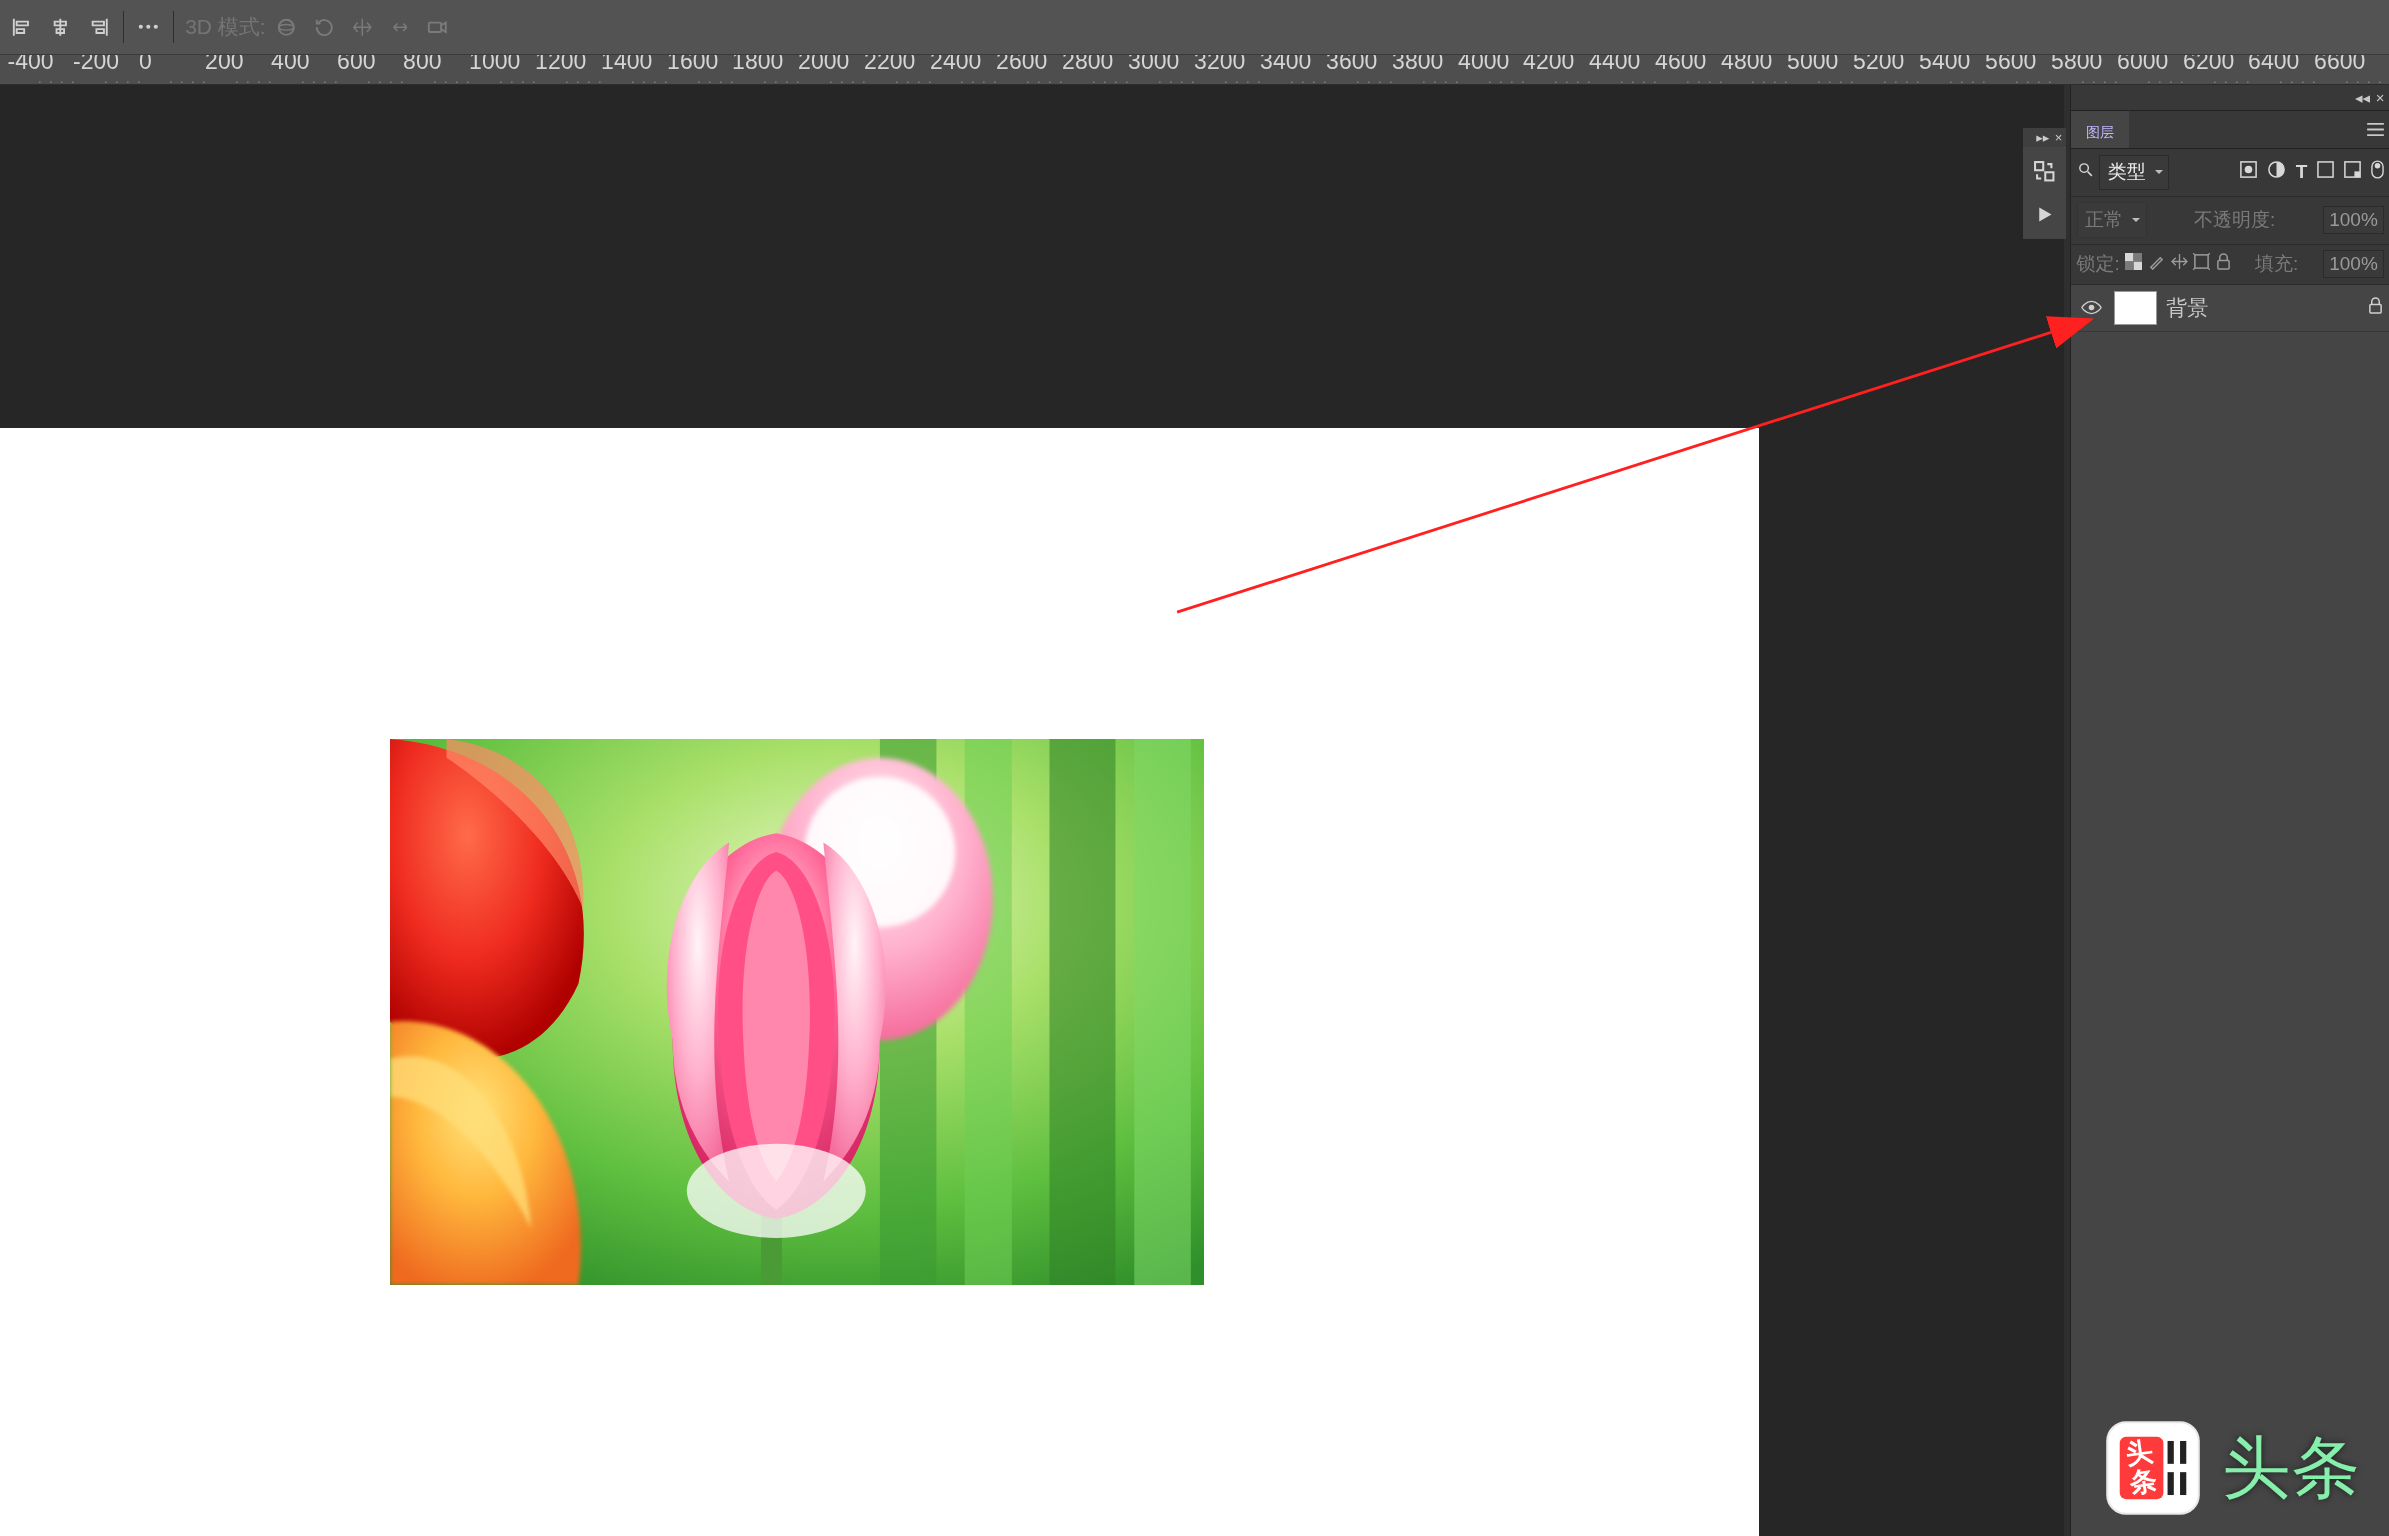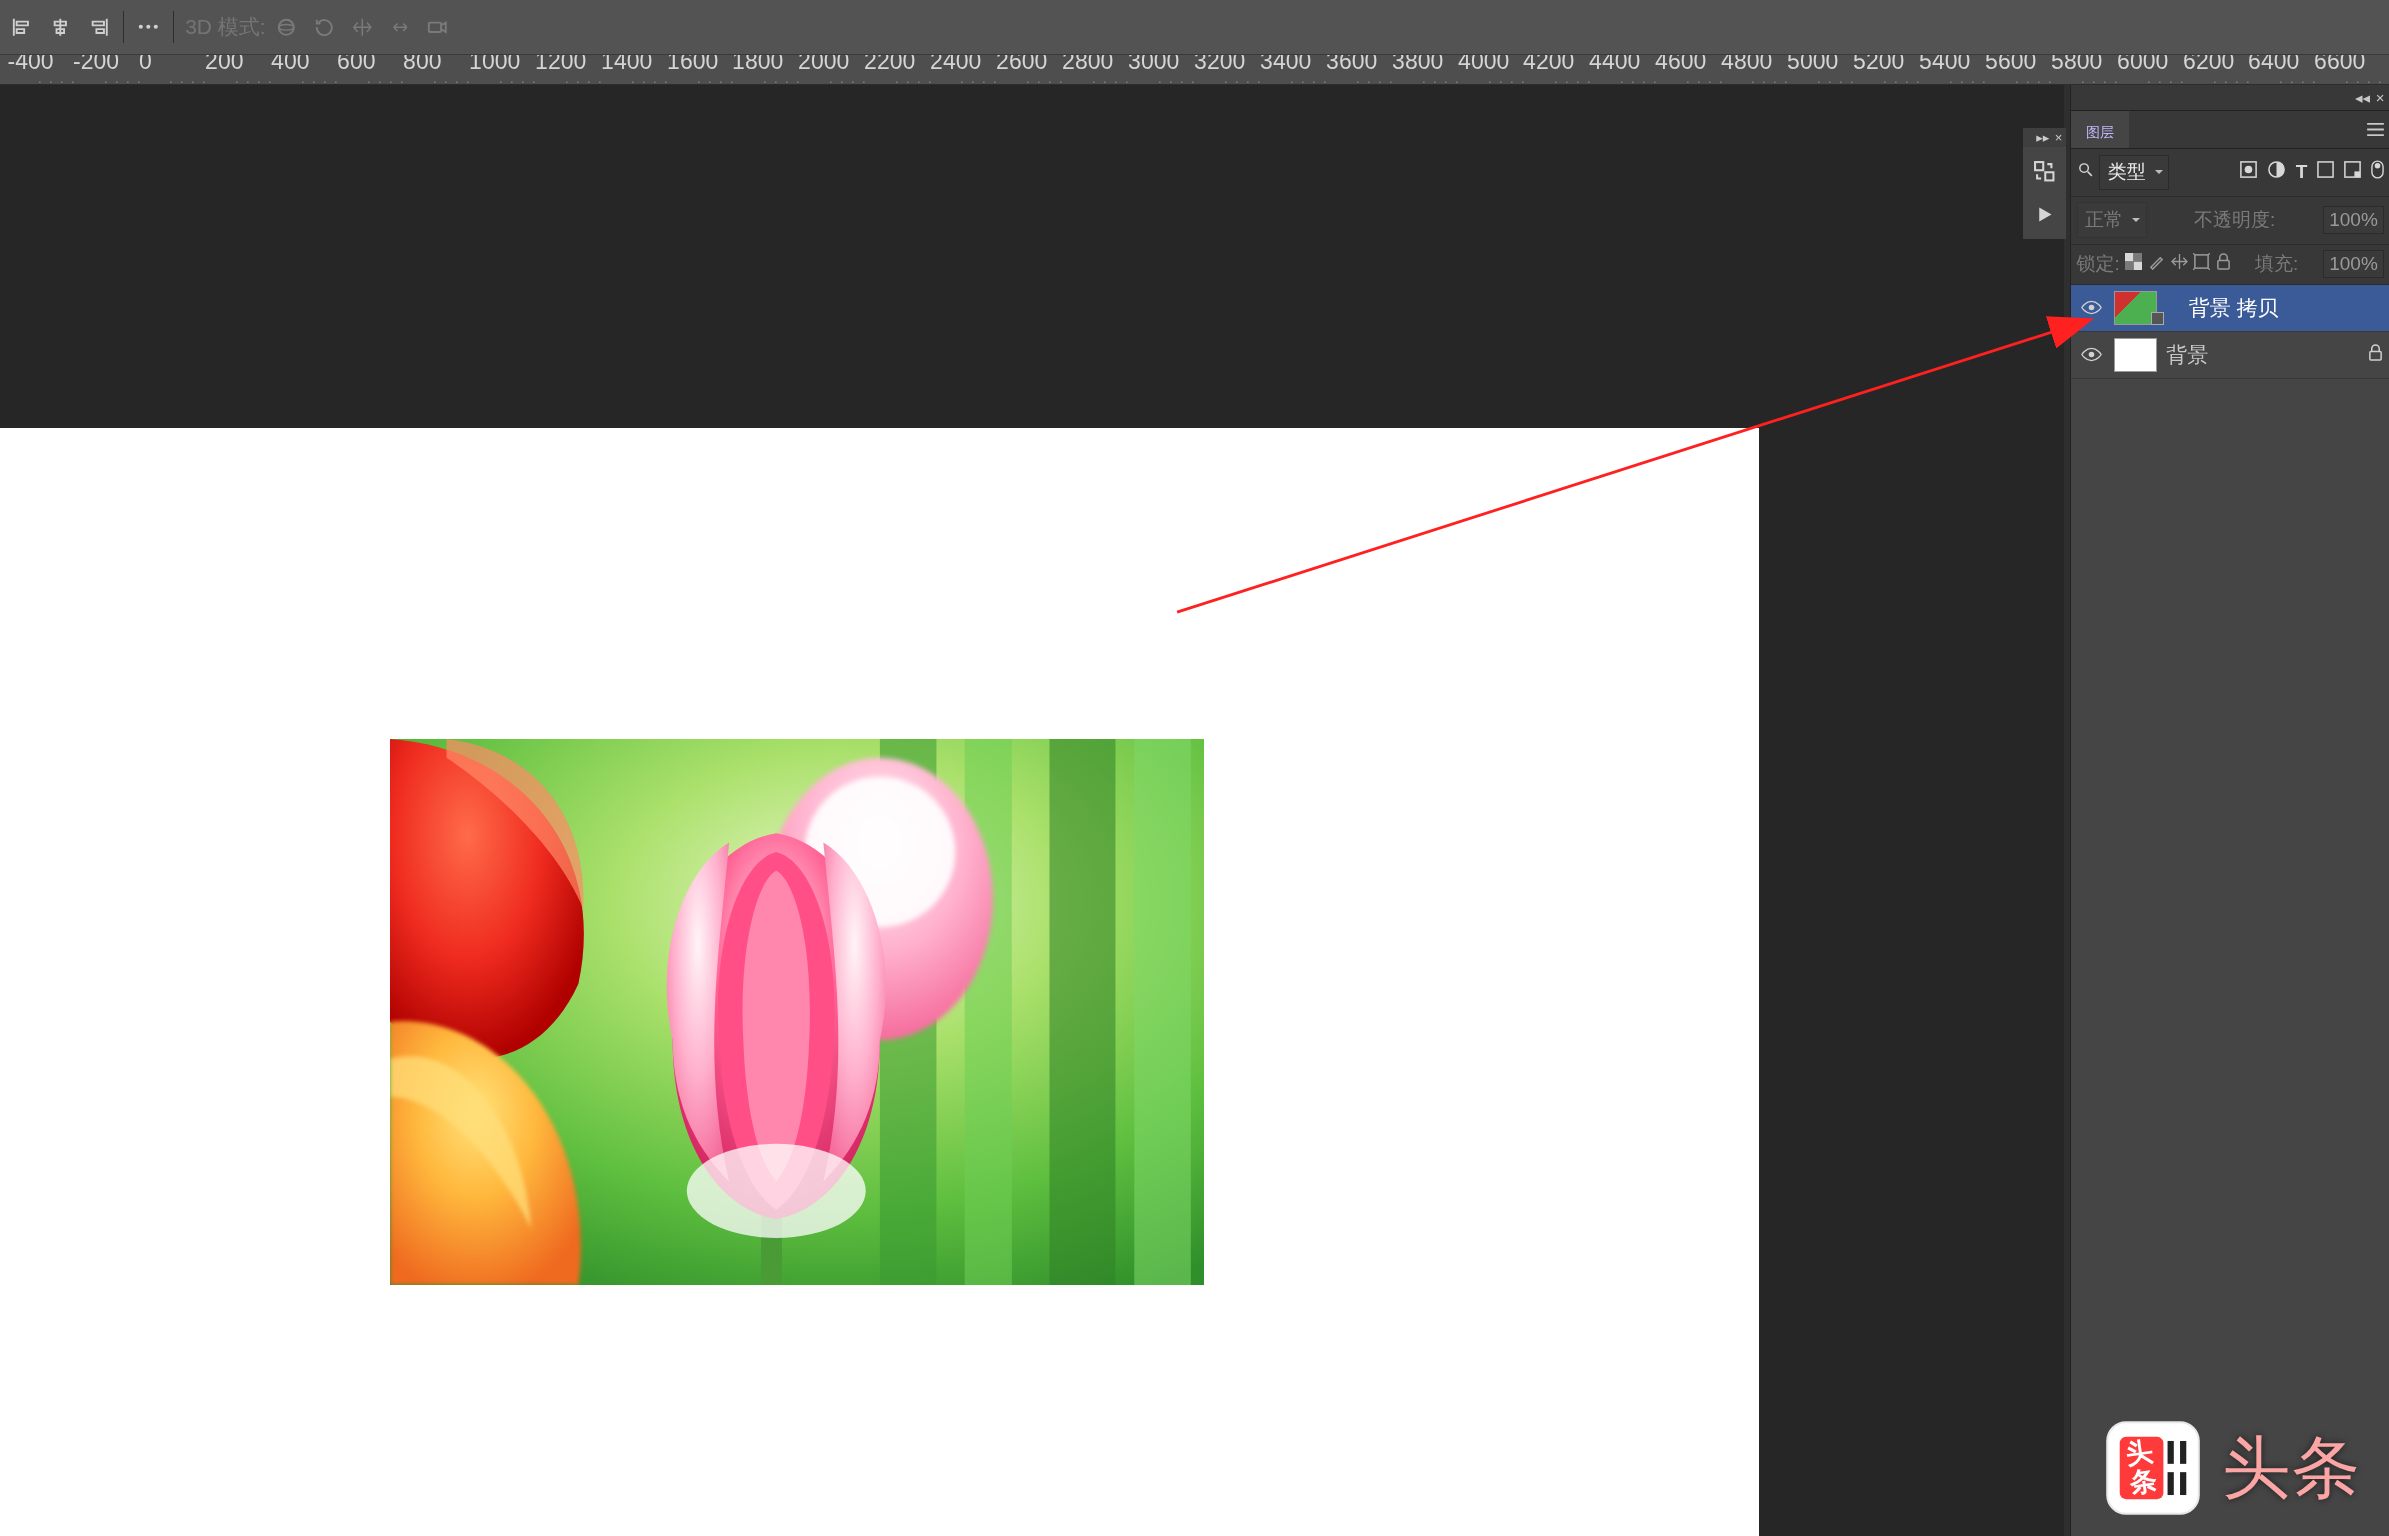--- a/index.html
+++ b/index.html
@@ -240,21 +240,21 @@
     align-items: center;
     gap: 17px;
     z-index: 60;
   }
   .tt-logo {
     width: 104px; height: 104px;
     display:flex; align-items:center; justify-content:center;
   }
   .wm-text {
     font-size: 68px;
-    color: #fca5a5;
+    color: #86efac;
     text-shadow: 0 0 7.5px rgba(0,0,0,.6);
     font-weight: 500;
     letter-spacing: 1.9px;
   }
 
   
   .rcol-grip {
     position: absolute;
     right: 320px;
     top: 85px;
@@ -569,29 +569,20 @@
         </svg></span>
     <span><svg width="15" height="17" viewBox="0 0 16 18">
           <rect x="2" y="8" width="12" height="9" rx="1" stroke="#9a9a9a" stroke-width="1.6" fill="none"></rect>
           <path d="M4 8V5a4 4 0 0 1 8 0v3" stroke="#9a9a9a" stroke-width="1.6" fill="none"></path>
         </svg></span>
     <span style="margin-left:auto">填充:</span>
     <div class="valuebox">100%</div>
   </div>
 
   <div class="layerlist" id="layerlist">
-      <div class="layerrow selected">
-        <div class="eye"><svg width="21" height="15" viewBox="0 0 24 16">
-            <path d="M1 8s4-7 11-7 11 7 11 7-4 7-11 7S1 8 1 8z" stroke="#d0d0d0" stroke-width="1.6" fill="none"></path>
-            <circle cx="12" cy="8" r="3.2" fill="#d0d0d0"></circle>
-          </svg></div>
-        <div class="thumb img"></div>
-        <div class="smartbadge"></div>
-        <div>背景 拷贝</div>
-      </div>
       <div class="layerrow">
         <div class="eye"><svg width="21" height="15" viewBox="0 0 24 16">
             <path d="M1 8s4-7 11-7 11 7 11 7-4 7-11 7S1 8 1 8z" stroke="#d0d0d0" stroke-width="1.6" fill="none"></path>
             <circle cx="12" cy="8" r="3.2" fill="#d0d0d0"></circle>
           </svg></div>
         <div class="thumb"></div>
         <div>背景</div>
         <div class="lockcell"><svg width="15" height="17" viewBox="0 0 16 18">
             <rect x="2" y="8" width="12" height="9" rx="1" stroke="#d0d0d0" stroke-width="1.6" fill="none"></rect>
             <path d="M4 8V5a4 4 0 0 1 8 0v3" stroke="#d0d0d0" stroke-width="1.6" fill="none"></path>

